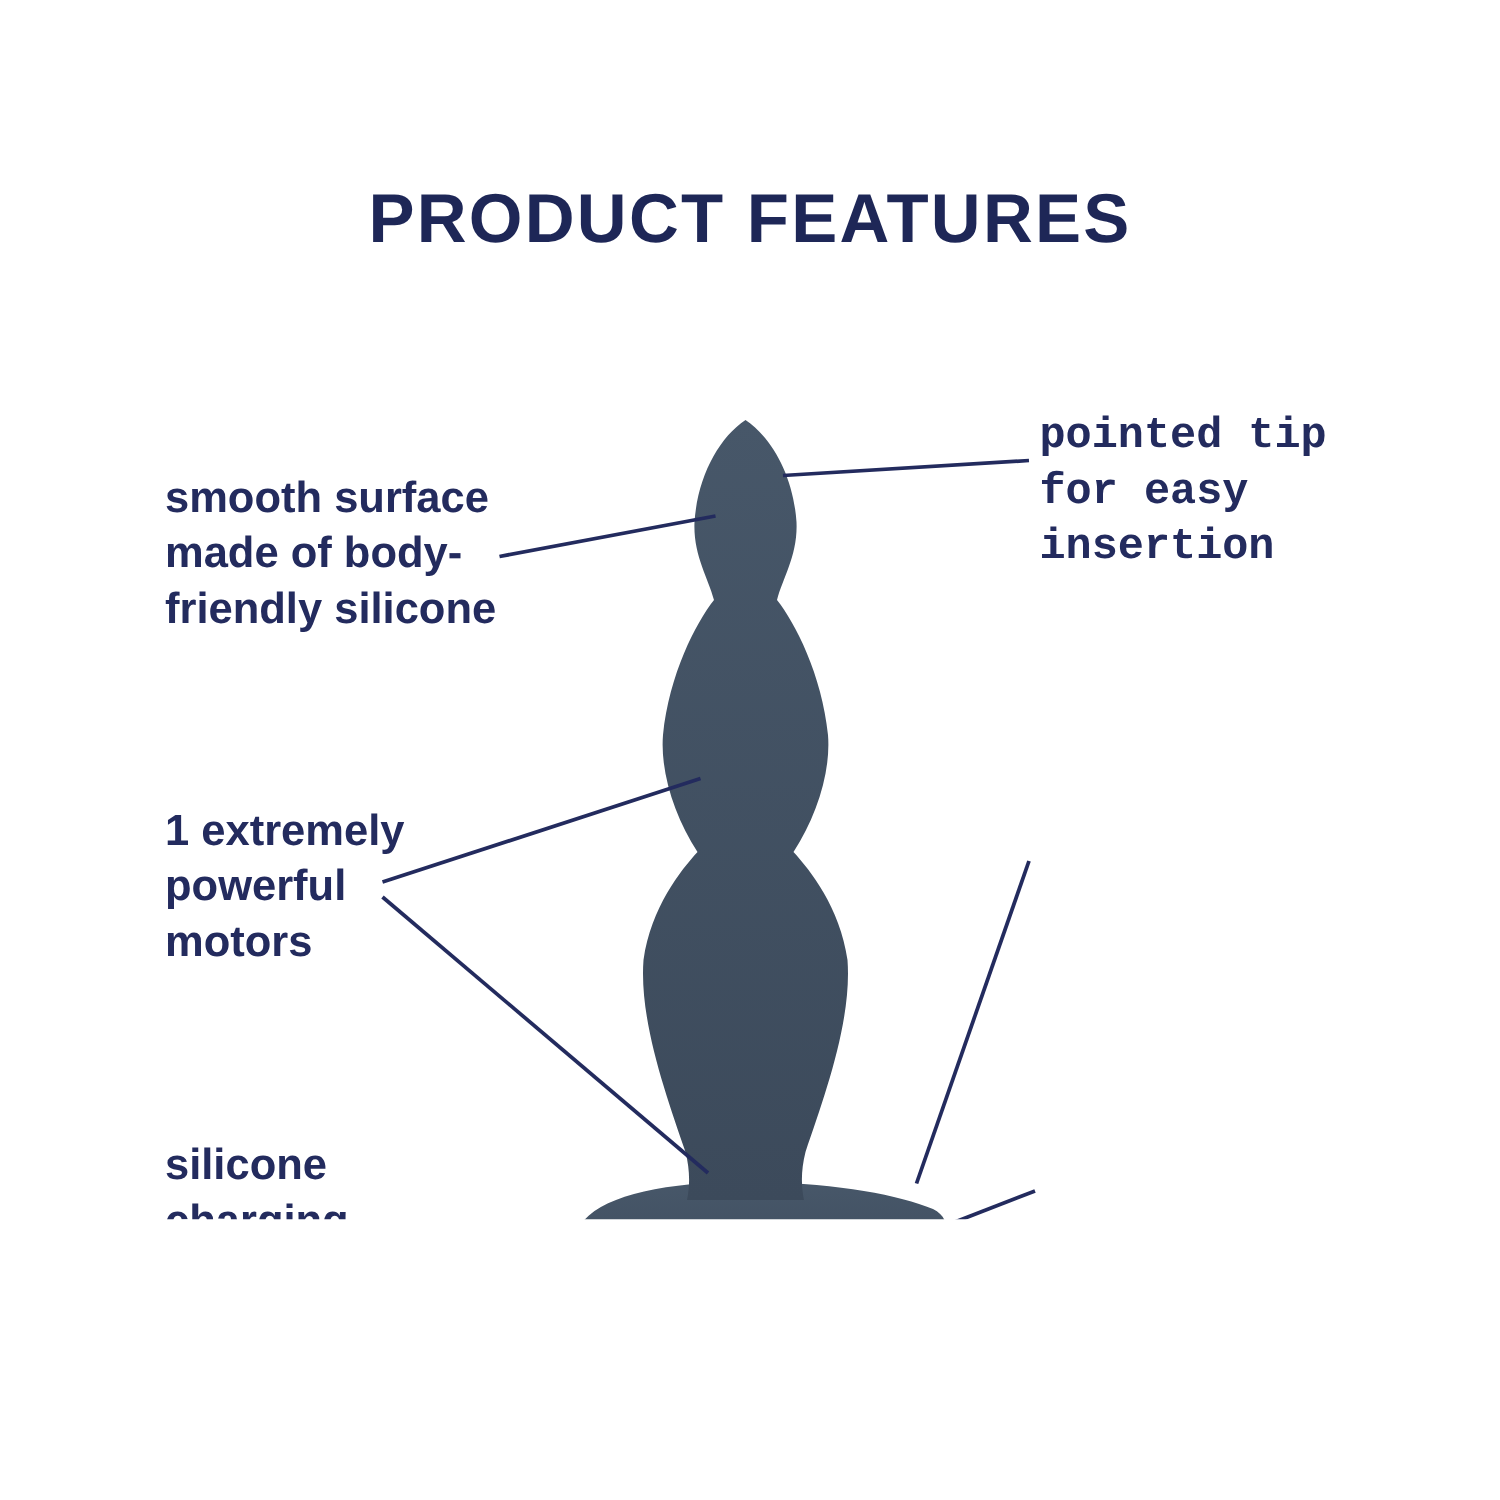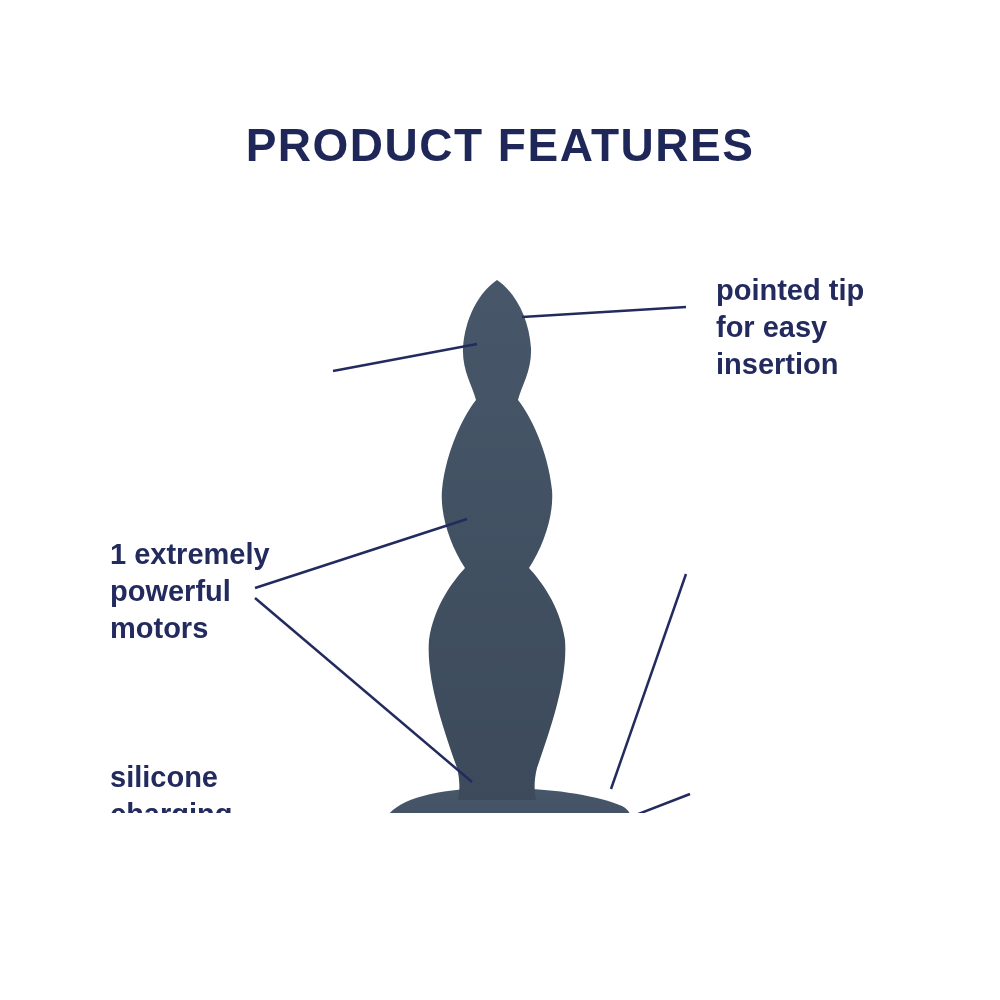--- a/index.html
+++ b/index.html
@@ -25,21 +25,21 @@
   }
   .label {
     position: absolute;
     font-size: 29px;
     font-weight: 700;
     line-height: 37px;
     color: #232b5e;
     white-space: pre-line;
   }
   .label-smooth-surface { left: 110px; top: 314px; }
-  .label-pointed-tip    { left: 716px; top: 272px; }
+  .label-pointed-tip    { left: 693px; top: 272px; font-family: Liberation Mono, monospace; }
   .label-motors         { left: 110px; top: 536px; }
   .label-wide-base      { left: 693px; top: 519px; }
   .label-magnetic       { left: 110px; top: 759px; }
   .label-control        { left: 695px; top: 763px; }
   svg.diagram {
     position: absolute;
     left: 0; top: 0;
     width: 1000px; height: 1000px;
   }
 </style>
@@ -85,20 +85,23 @@
 
     <line x1="333" y1="371" x2="477" y2="344" stroke="#232b5e" stroke-width="2.5"></line>
     <line x1="686" y1="307" x2="522" y2="317" stroke="#232b5e" stroke-width="2.5"></line>
     <line x1="255" y1="588" x2="467" y2="519" stroke="#232b5e" stroke-width="2.5"></line>
     <line x1="255" y1="598" x2="472" y2="782" stroke="#232b5e" stroke-width="2.5"></line>
     <line x1="686" y1="574" x2="611" y2="789" stroke="#232b5e" stroke-width="2.5"></line>
     <line x1="247" y1="819" x2="391" y2="829" stroke="#232b5e" stroke-width="2.5"></line>
     <line x1="690" y1="794" x2="566" y2="842" stroke="#232b5e" stroke-width="2.5"></line>
   </svg>
 
+  <div class="label label-smooth-surface">smooth surface
+made of body-
+friendly silicone</div>
 
   <div class="label label-pointed-tip">pointed tip
 for easy
 insertion</div>
 
   <div class="label label-motors">1 extremely
 powerful
 motors</div>
 
 

